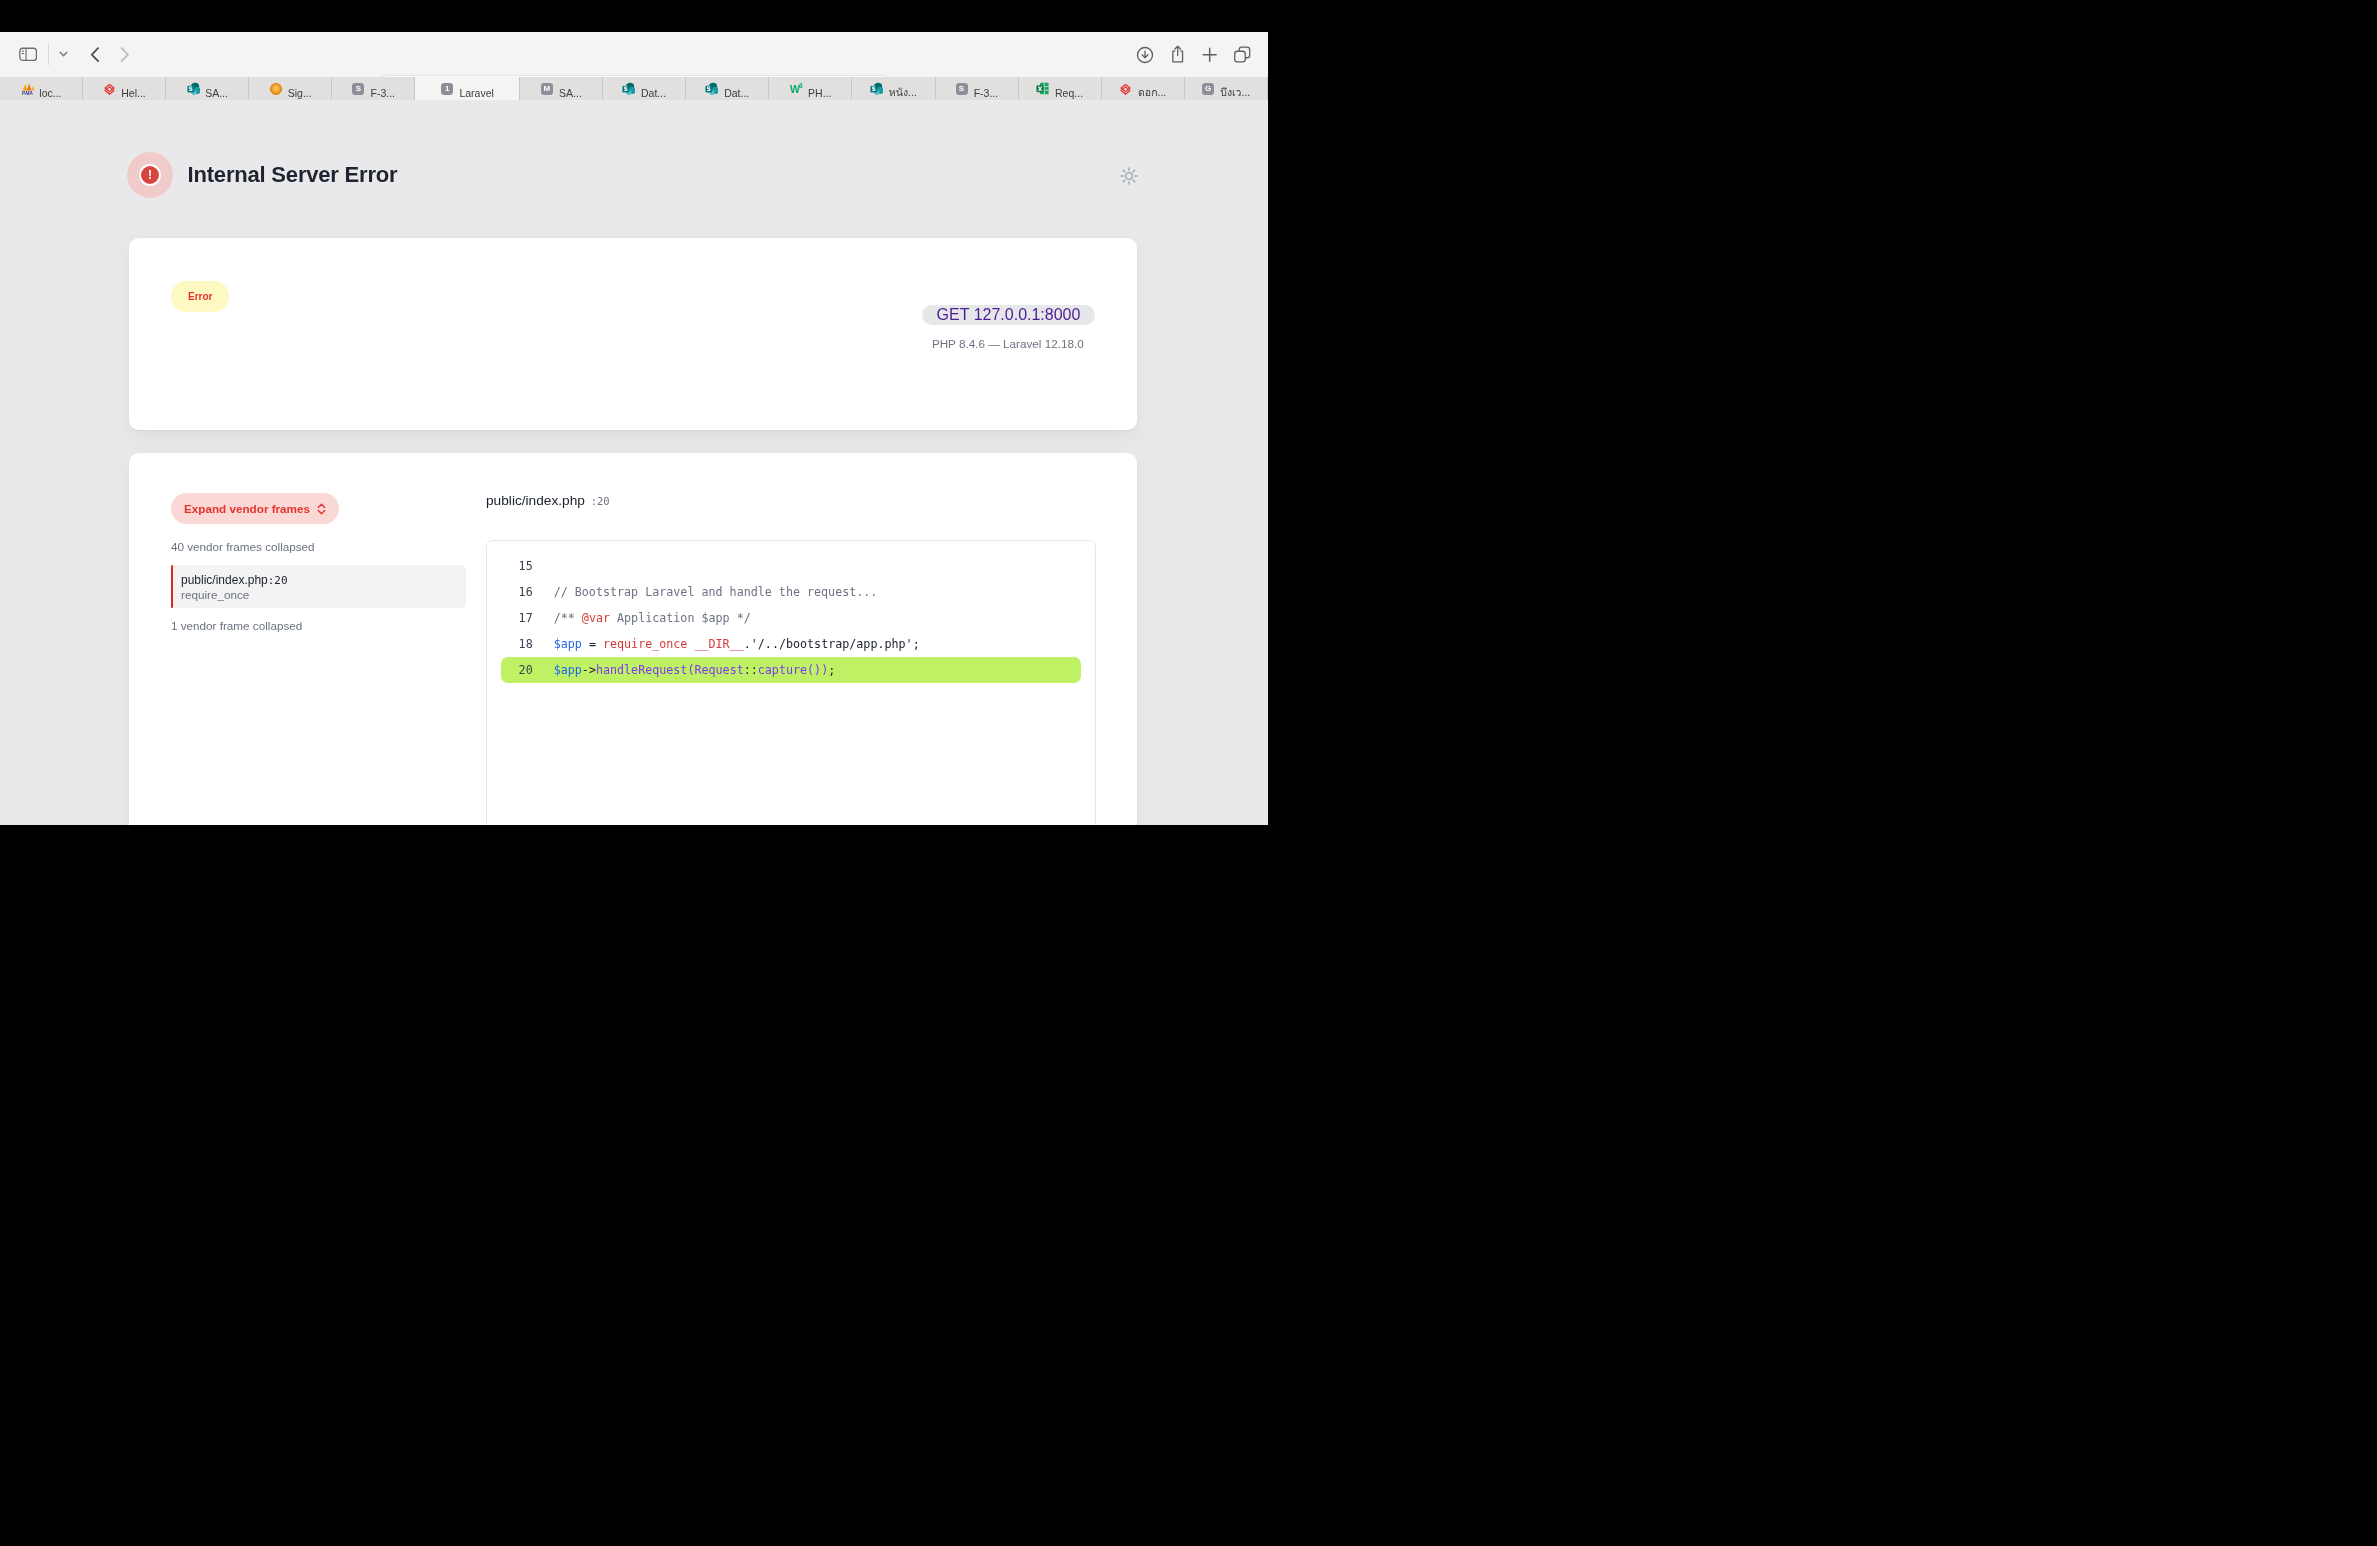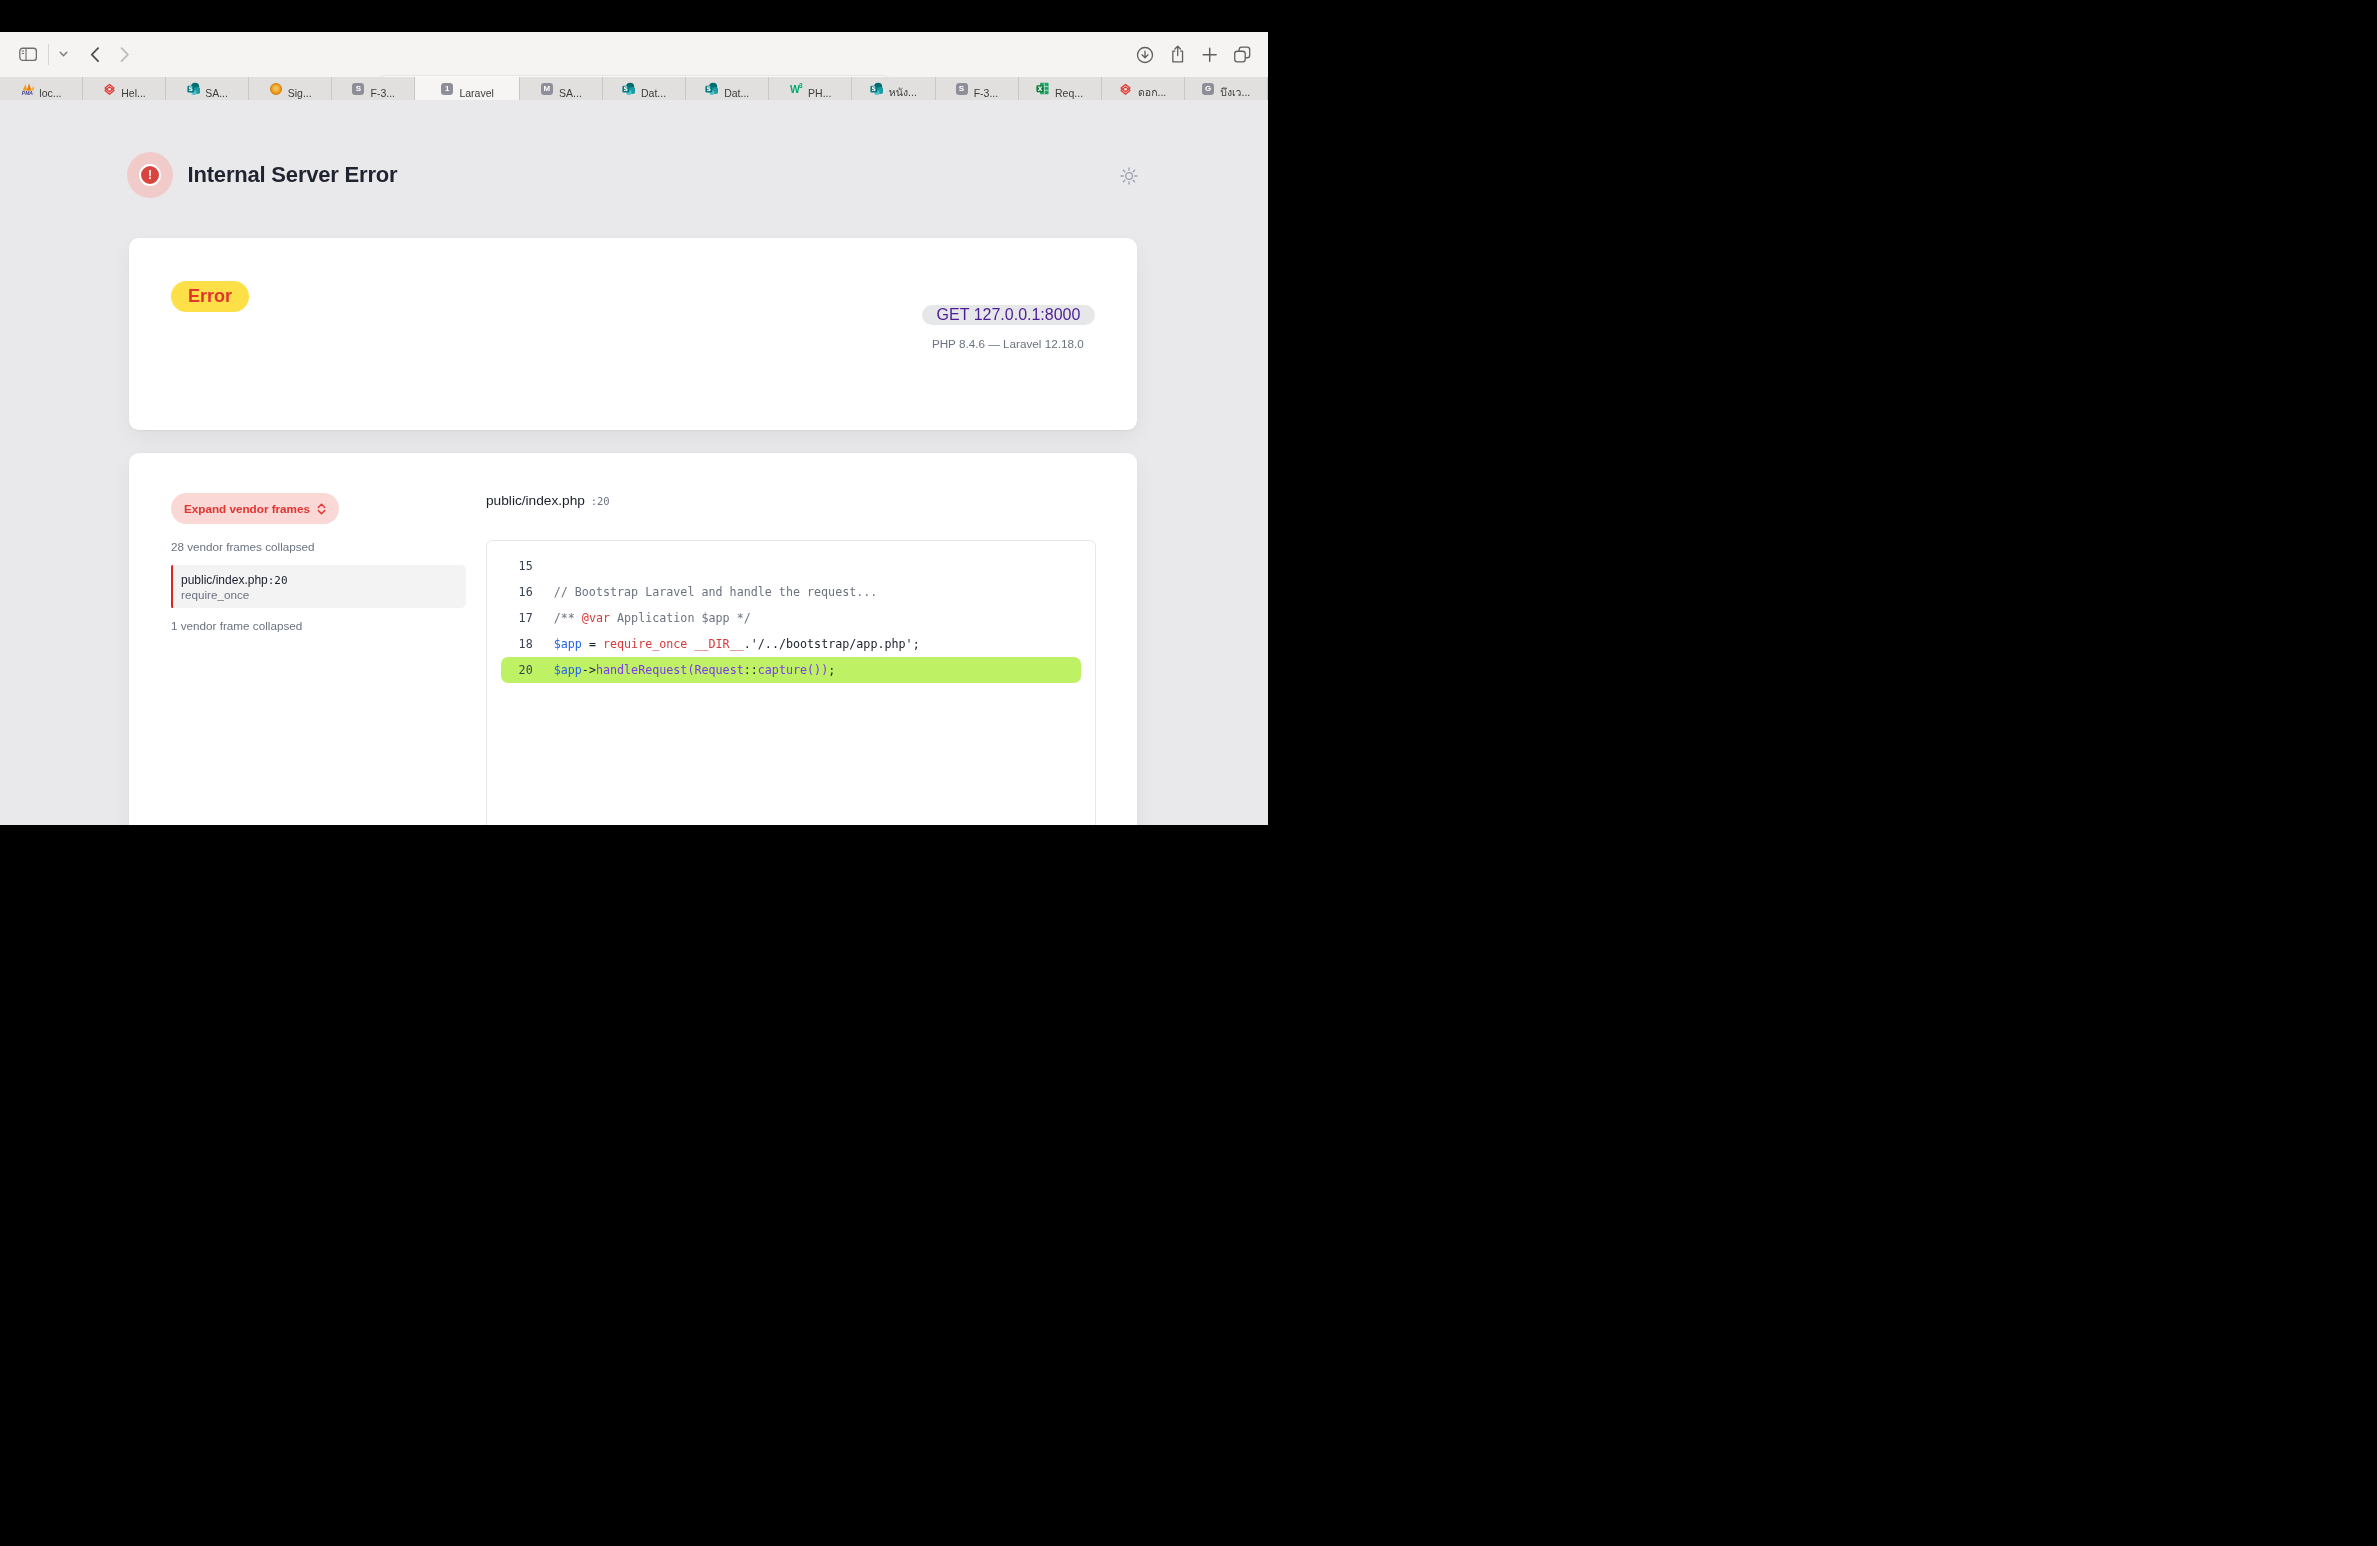--- a/index.html
+++ b/index.html
@@ -40,21 +40,21 @@
   .err-circle{width:46px;height:46px;border-radius:50%;background:#f1caca;
     display:flex;align-items:center;justify-content:center;}
   .err-inner{width:22.6px;height:22.6px;border-radius:50%;background:#d8453e;border:2px solid #fff;
     color:#fff;font-weight:bold;font-size:12px;display:flex;align-items:center;justify-content:center;}
   .page-title{font-size:22px;font-weight:700;color:#1f2430;letter-spacing:-0.2px;}
   .theme-toggle{position:absolute;left:1119px;top:66px;}
   .card{position:absolute;left:129px;width:1008px;background:#fff;border-radius:9.7px;
     box-shadow:0 0.8px 1.6px rgba(0,0,0,.05),0 8px 22.6px rgba(0,0,0,.05);}
   .card-exception{top:138px;height:192px;}
   .badge{position:absolute;left:42px;top:43px;height:31px;padding:0 17px;border-radius:15.4px;
-    background:#fde047;color:#e3342f;font-size:18px;font-weight:600;
+    background:#fef9c3;color:#e3342f;font-size:10px;font-weight:600;
     display:flex;align-items:center;}
   .req-col{position:absolute;right:42px;top:67px;display:flex;flex-direction:column;align-items:flex-end;}
   .req-pill{height:20px;padding:0 14.6px;border-radius:15.4px;background:#e6e7e9;color:#4c1d95;
     font-size:16px;display:flex;align-items:center;}
   .env-line{margin-top:12px;font-size:11.7px;color:#6b7280;padding-right:11.3px;}
   .exc-message{position:absolute;left:42px;top:96px;font-size:17px;font-weight:600;color:#1a2332;
     line-height:27.5px;letter-spacing:-0.2px;}
   .card-stack{top:353px;height:485px;}
   .stack-left{position:absolute;left:42px;top:0;width:315px;}
   .expand-btn{position:absolute;left:0;top:40px;height:31px;padding:0 13px;border-radius:15.4px;
@@ -346,21 +346,21 @@
 
     <div class="card card-stack">
       <div class="stack-left">
         <button class="expand-btn">
           <span>Expand vendor frames</span>
           <svg width="9" height="12" viewBox="0 0 11 15">
               <polyline points="1.5,5.5 5.5,1.5 9.5,5.5" fill="none" stroke="#e3342f" stroke-width="1.8" stroke-linecap="round" stroke-linejoin="round"></polyline>
               <polyline points="1.5,9.5 5.5,13.5 9.5,9.5" fill="none" stroke="#e3342f" stroke-width="1.8" stroke-linecap="round" stroke-linejoin="round"></polyline>
             </svg>
         </button>
-        <div class="collapsed-note note-top">28 vendor frames collapsed</div>
+        <div class="collapsed-note note-top">40 vendor frames collapsed</div>
         <div class="frame-item">
           <div>
             <span class="frame-file">public/index.php</span><span class="frame-line">:20</span>
           </div>
           <div class="frame-method">require_once</div>
         </div>
         <div class="collapsed-note note-bottom">1 vendor frame collapsed</div>
       </div>
 
       <div class="stack-right">

